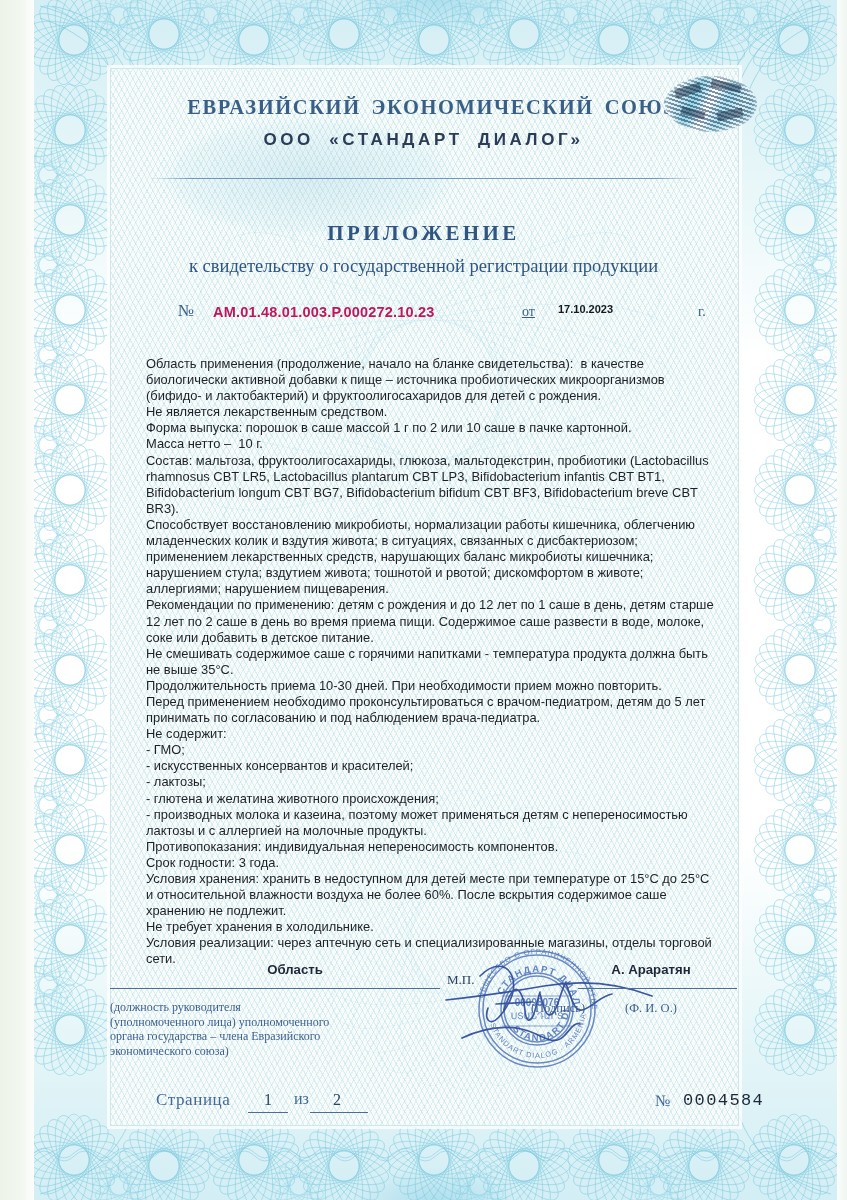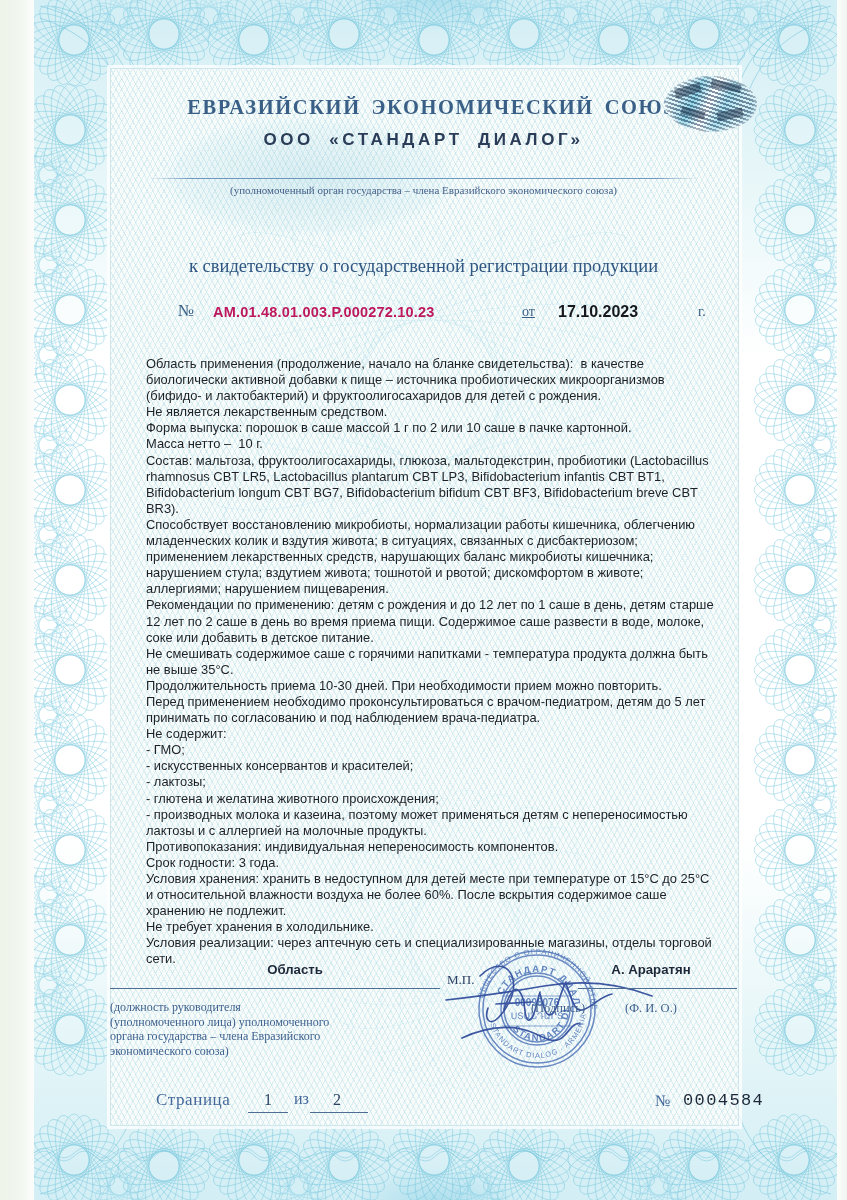--- a/index.html
+++ b/index.html
@@ -90,21 +90,21 @@
 
   
   .numrow{position:absolute;left:0;right:0;top:232px;height:26px;
      font-family:"Liberation Serif", serif;color:#3a5f86;}
   .numrow .lbl-no{position:absolute;left:68px;top:1px;font-size:17px;}
   .numrow .regno{position:absolute;left:103px;top:4px;
      font-family:"Liberation Sans",sans-serif;font-size:14.5px;font-weight:700;color:#be185d;
      letter-spacing:.2px;}
   .numrow .lbl-ot{position:absolute;left:412px;top:4px;font-size:14px;text-decoration:underline;}
   .numrow .dateval{position:absolute;left:448px;top:3px;
-     font-family:"Liberation Sans",sans-serif;font-size:16px;font-weight:700;color:#16181d;}
+     font-family:"Liberation Sans",sans-serif;font-size:11px;font-weight:700;color:#16181d;}
   .numrow .lbl-g{position:absolute;left:588px;top:4px;font-size:14px;}
 
   
   .body-text{position:absolute;left:36px;right:18px;top:288px;
      font-size:12.9px;line-height:16.1px;color:#1d2026;
      white-space:pre-wrap;text-align:left;}
 
   
   .sig{position:absolute;left:0;right:0;top:880px;height:130px;}
   .sig .post{position:absolute;left:75px;top:14px;width:220px;text-align:center;
@@ -335,22 +335,22 @@
       <i class="h1"></i>
         <i class="h2"></i>
         <i class="h3"></i>
         <i class="h4"></i>
     </div>
 
     <div class="hdr-org">ООО «СТАНДАРТ ДИАЛОГ»</div>
 
     <div class="rule"></div>
 
-    <div class="hdr-sub">(уполномоченный орган государства – члена Евразийского экономического союза)</div>
-
+
+    <div class="doc-title">ПРИЛОЖЕНИЕ</div>
     <div class="doc-subtitle">к свидетельству о государственной регистрации продукции</div>
 
     <div class="numrow">
       <span class="lbl-no">№</span>
       <span class="regno">AM.01.48.01.003.Р.000272.10.23</span>
       <span class="lbl-ot">от</span>
       <span class="dateval">17.10.2023</span>
       <span class="lbl-g">г.</span>
     </div>
 

